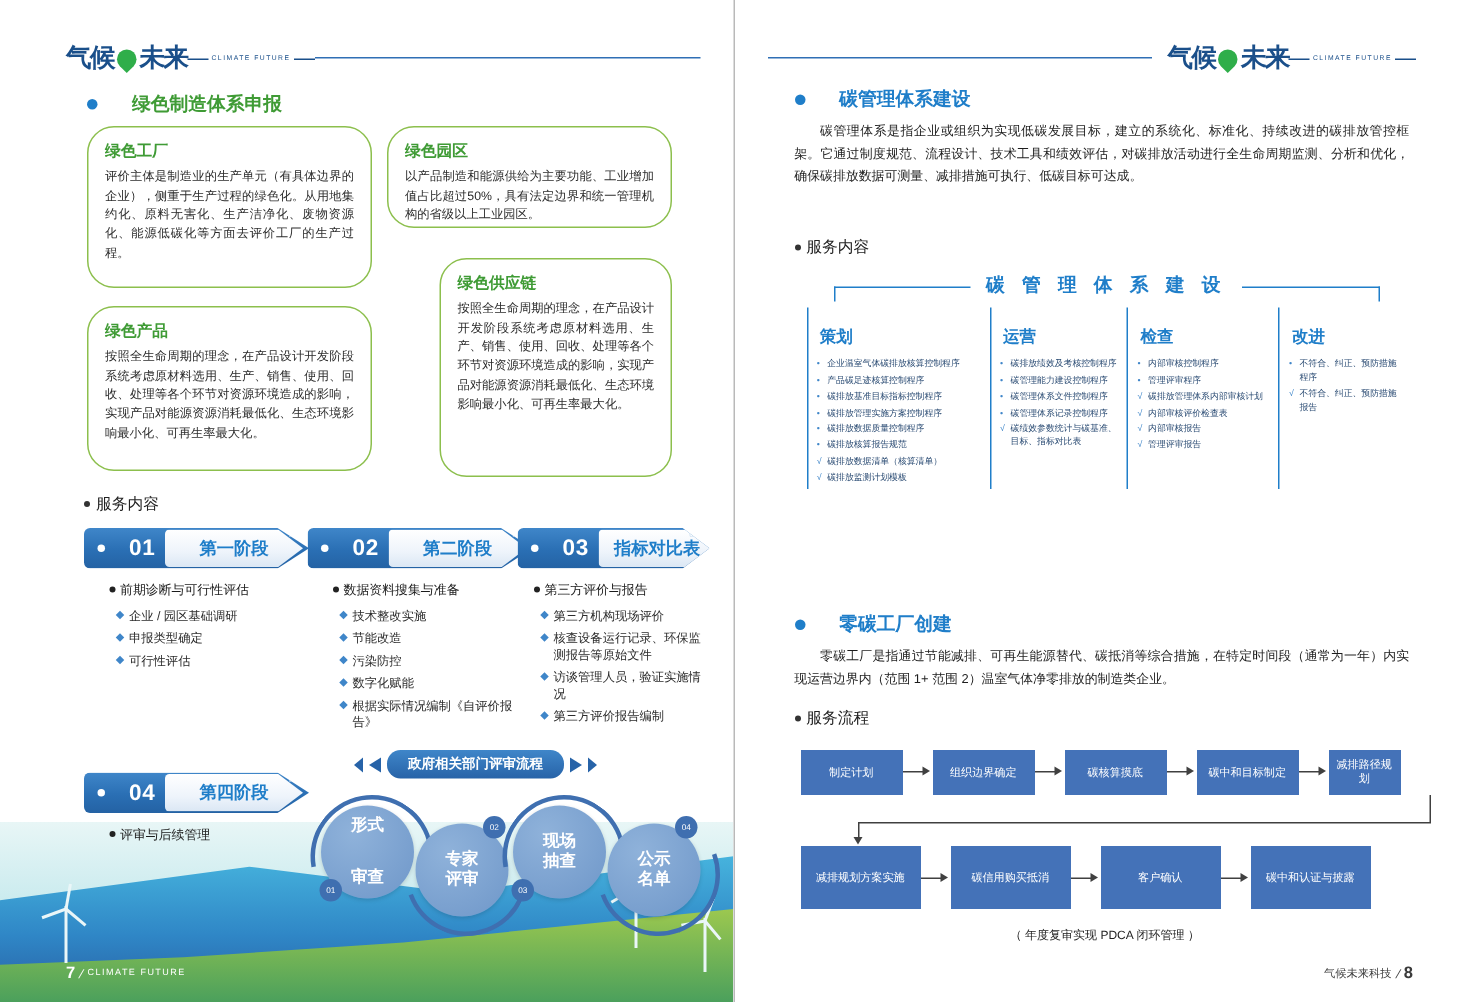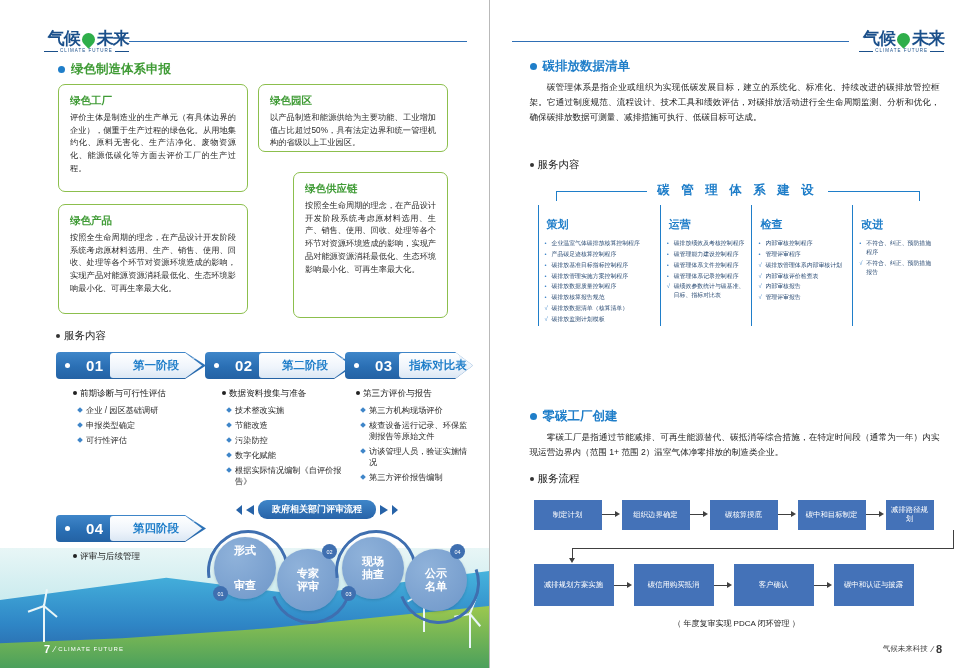--- a/index.html
+++ b/index.html
@@ -12,40 +12,40 @@
   .spread{position:relative;width:978px;height:668px;display:flex;}
   .page{position:relative;overflow:hidden;background:#fff;}
   .page-left{width:489px;height:668px;}
   .page-right{width:489px;height:668px;border-left:1px solid #b9b9b9;}
 
   
   .brand-row{position:absolute;left:0;right:0;top:30px;display:flex;align-items:center;}
   .brand-row.left{padding-left:44px;padding-right:22px;}
   .brand-row.right{padding-left:22px;padding-right:34px;}
   .brand-rule{flex:1;height:1px;background:#2f6fb5;}
-  .brand-logo{display:flex;flex-direction:column;align-items:flex-end;line-height:1;}
+  .brand-logo{display:flex;flex-direction:row;align-items:center;line-height:1;}
   .brand-main{font-size:17px;font-weight:bold;color:#1a4f8a;letter-spacing:-1px;white-space:nowrap;
     display:flex;align-items:center;gap:1px;}
   .brand-leaf{display:inline-block;width:13px;height:13px;border-radius:50% 50% 50% 0;
     background:#2fae4a;transform:rotate(-45deg);margin:0 1px;position:relative;top:1px;}
   .brand-sub{font-size:4.5px;color:#1a4f8a;letter-spacing:1px;margin-top:2px;
      display:flex;align-items:center;gap:2px;white-space:nowrap;}
   .brand-sub::before,.brand-sub::after{content:"";display:block;width:14px;height:1px;background:#1a4f8a;}
 
   
-  .sec-head{display:flex;align-items:center;gap:6px;font-size:12.5px;font-weight:bold;}
+  .sec-head{display:flex;align-items:center;gap:23px;font-size:12.5px;font-weight:bold;}
   .sec-head .dot{width:7px;height:7px;border-radius:50%;background:#1f7ec9;flex:none;}
   .sec-head.green{color:#3f9b35;}
   .sec-head.blue{color:#1f7ec9;}
 
   .sub-head{display:flex;align-items:center;gap:4px;font-size:10.5px;color:#222;}
   .sub-head .sdot{width:4px;height:4px;border-radius:50%;background:#333;flex:none;}
 
   
-  .gbox{position:absolute;border:1.4px solid #8cbf4d;border-radius:7px;box-sizing:border-box;
+  .gbox{position:absolute;border:1.4px solid #8cbf4d;border-radius:18px;box-sizing:border-box;
         padding:9px 11px 8px 11px;background:#fff;}
   .gbox h4{margin:0 0 4px 0;font-size:10.5px;color:#3f9b35;font-weight:bold;}
   .gbox p{margin:0;font-size:8.2px;line-height:1.55;color:#2b2b2b;text-align:justify;}
 
   
   .phase{position:absolute;}
   .phase-tag{position:relative;height:27px;width:150px;
      background:linear-gradient(180deg,#3f86c9 0%,#2a6fb4 55%,#2462a4 100%);
      border-radius:4px 0 0 4px;
      clip-path:polygon(0 0,86% 0,100% 50%,86% 100%,0 100%);
@@ -410,21 +410,21 @@
           <span>气候</span>
             <span class="brand-leaf"></span>
             <span>未来</span>
         </div>
         <div class="brand-sub">CLIMATE FUTURE</div>
       </div>
     </div>
 
     <div class="sec-head blue" style="position:absolute;left:40px;top:58px;">
       <span class="dot"></span>
-      <span>碳排放数据清单</span>
+      <span>碳管理体系建设</span>
     </div>
 
     <div class="rtext" style="position:absolute;left:40px;top:80px;width:410px;">
       <span class="indent">碳管理体系是指企业或组织为实现低碳发展目标，建立的系统化、标准化、持续改进的碳排放管控框架。它通过制度规范、流程设计、技术工具和绩效评估，对碳排放活动进行全生命周期监测、分析和优化，确保碳排放数据可测量、减排措施可执行、低碳目标可达成。</span>
     </div>
 
     <div class="sub-head" style="position:absolute;left:40px;top:158px;">
       <span class="sdot"></span>
       <span>服务内容</span>
     </div>

